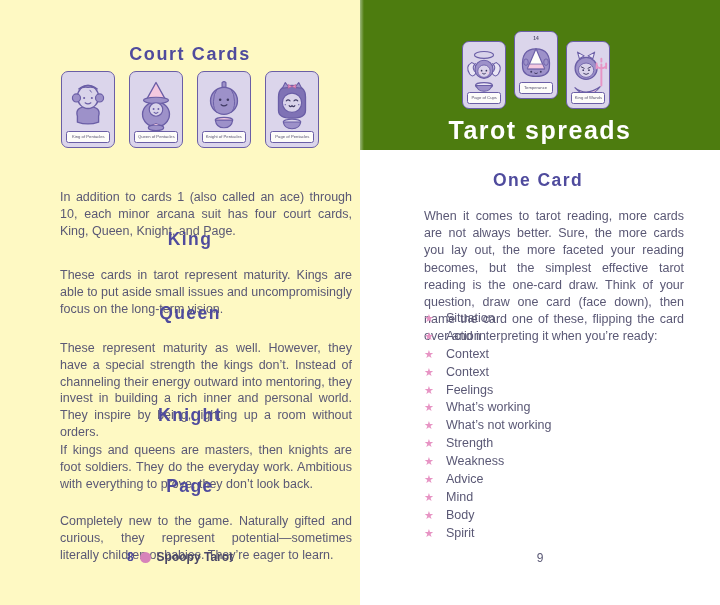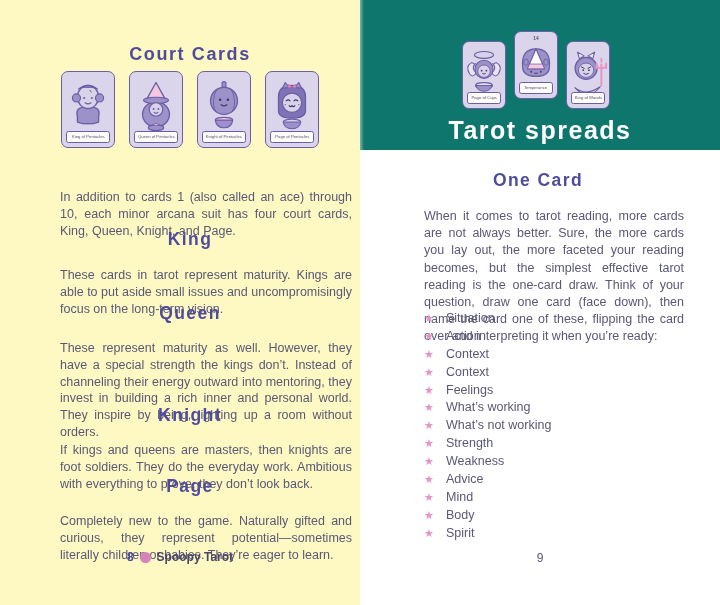--- a/index.html
+++ b/index.html
@@ -6,21 +6,21 @@
   body{
     width:720px;height:605px;position:relative;background:#ffffff;
     font-family:"Liberation Sans", sans-serif;overflow:hidden;
     -webkit-font-smoothing:antialiased;
   }
   .page{position:absolute;top:0;height:605px;}
   #left-page{left:0;width:360px;background:#fef9c3;}
   #right-page{left:360px;width:360px;background:#ffffff;}
 
   
-  .banner{position:absolute;left:0;top:0;width:360px;height:150px;background:#0f766e;}
+  .banner{position:absolute;left:0;top:0;width:360px;height:150px;background:#4d7c0f;}
   .banner::before{content:"";position:absolute;left:0;top:0;width:4px;height:100%;
     background:linear-gradient(90deg,rgba(255,255,255,.45),rgba(255,255,255,0));}
   .banner-title{
     position:absolute;left:0;top:116px;width:360px;text-align:center;
     color:#ffffff;font-weight:bold;font-size:25px;letter-spacing:1.5px;
   }
 
   
   .tarot-card{
     position:relative;background:#dbd5eb;border:1.6px solid #6a5ea6;border-radius:7px;

